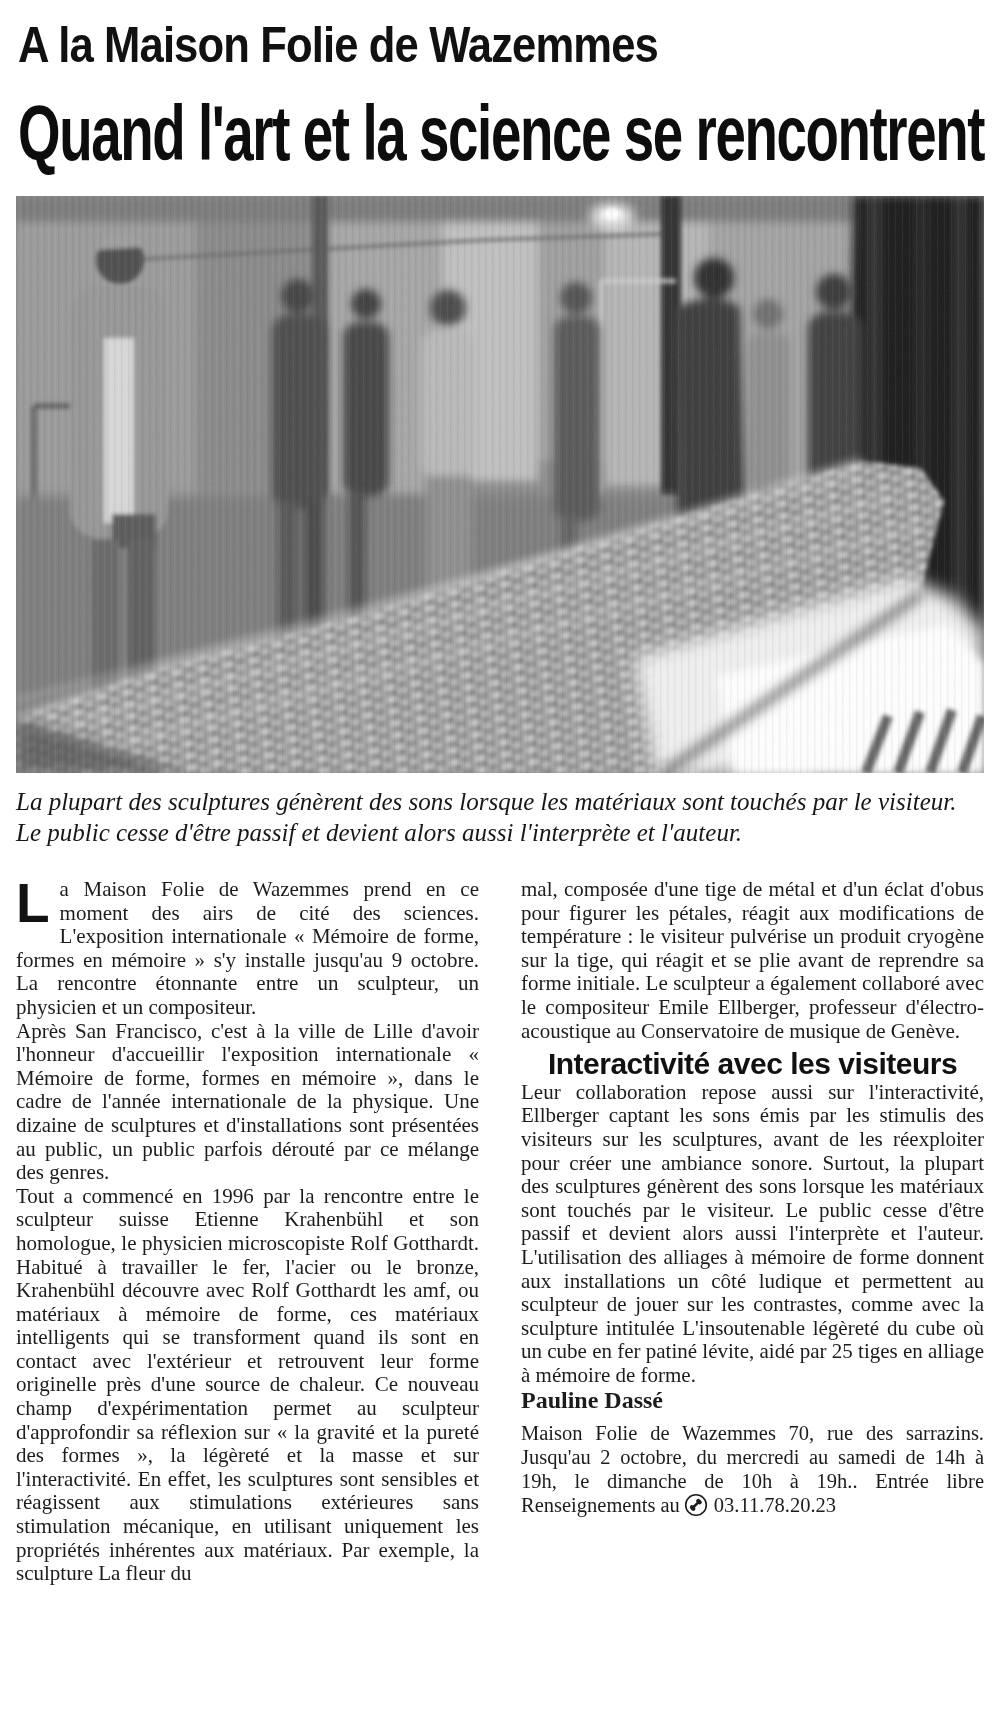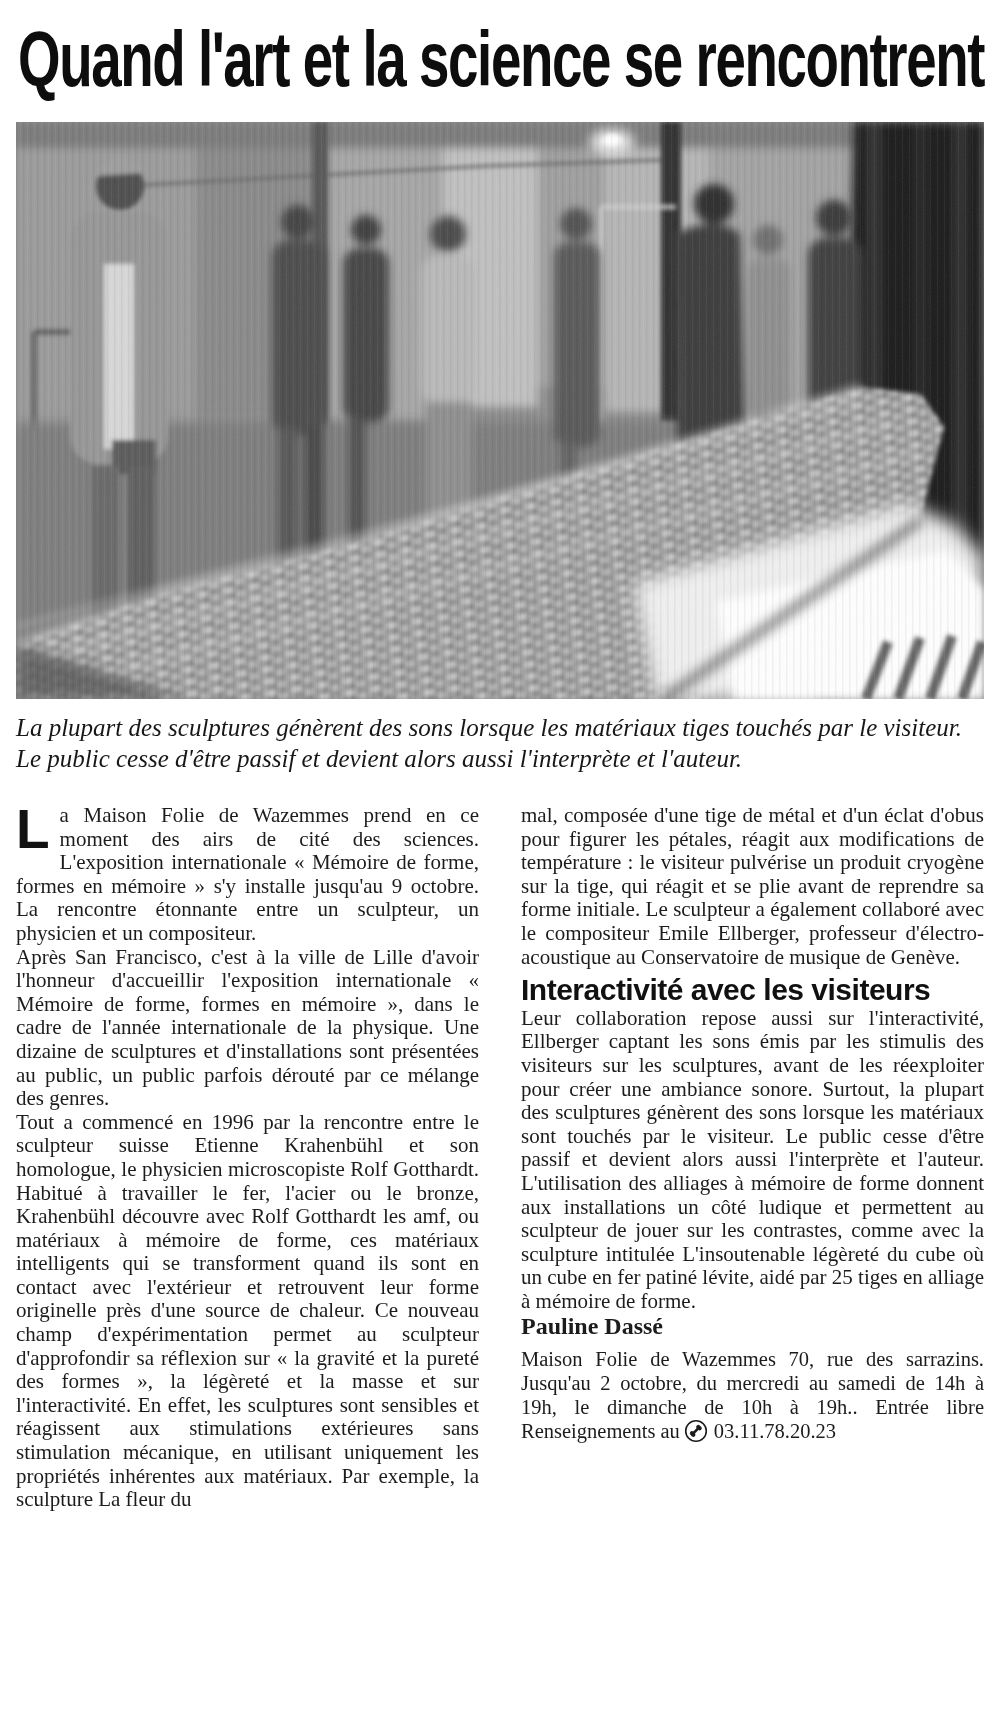--- a/index.html
+++ b/index.html
@@ -69,41 +69,44 @@
     margin: 3px 10px 0 0;
     color: #121212;
   }
   .subhead {
     font-family: "Liberation Sans", sans-serif;
     font-weight: bold;
     font-size: 30px;
     letter-spacing: -0.5px;
     color: #111;
     margin: 9px 0 5px 0;
-    text-align: left;
+    text-align: center;
   }
   .byline {
     text-align: left;
     font-weight: bold;
     font-size: 24px;
     margin: 2px 0 8px 0 !important;
   }
   .venue {
     font-size: 20.5px;
     line-height: 24px;
     text-align: justify;
   }
   .phone-icon { display: inline-block; vertical-align: -5px; margin: 0 6px 0 4px; }
   .phone-icon svg { display: inline-block; }
 </style>
 </head>
 <body>
 
 <div class="page">
 
+  <h2 class="kicker">
+    <span style="transform: scaleX(0.87173);">A la Maison Folie de Wazemmes</span>
+  </h2>
 
   <h1 class="headline">
     <span style="transform: scaleX(0.701167);">Quand l'art et la science se rencontrent</span>
   </h1>
 
   <figure class="photo">
 
     <svg width="968" height="577" viewBox="0 0 968 577" preserveAspectRatio="none">
       <defs>
         <filter id="b2" x="-20%" y="-20%" width="140%" height="140%">
@@ -241,21 +244,21 @@
         <path d="M914 577 L936 514"></path>
         <path d="M946 577 L966 520"></path>
       </g>
 
       <rect width="968" height="577" fill="url(#streaks)"></rect>
       <rect width="968" height="577" filter="url(#grain)" opacity="0.5"></rect>
     </svg>
   </figure>
 
   <p class="caption">
-    <span>La plupart des sculptures génèrent des sons lorsque les matériaux tiges touchés par le visiteur.</span>
+    <span>La plupart des sculptures génèrent des sons lorsque les matériaux sont touchés par le visiteur.</span>
     <span>Le public cesse d'être passif et devient alors aussi l'interprète et l'auteur.</span>
   </p>
 
   <div class="columns">
 
     <div class="col">
       <p><span class="dropcap">L</span><span>a Maison Folie de Wazemmes prend en ce moment des airs de cité des sciences. L'exposition internationale « Mémoire de forme, formes en mémoire » s'y installe jusqu'au 9 octobre. La rencontre étonnante entre un sculpteur, un physicien et un compositeur.</span></p>
       <p>Après San Francisco, c'est à la ville de Lille d'avoir l'honneur d'accueillir l'exposition internationale « Mémoire de forme, formes en mémoire », dans le cadre de l'année internationale de la physique. Une dizaine de sculptures et d'installations sont présentées au public, un public parfois dérouté par ce mélange des genres.</p>
       <p>Tout a commencé en 1996 par la rencontre entre le sculpteur suisse Etienne Krahenbühl et son homologue, le physicien microscopiste Rolf Gotthardt. Habitué à travailler le fer, l'acier ou le bronze, Krahenbühl découvre avec Rolf Gotthardt les amf, ou matériaux à mémoire de forme, ces matériaux intelligents qui se transforment quand ils sont en contact avec l'extérieur et retrouvent leur forme originelle près d'une source de chaleur. Ce nouveau champ d'expérimentation permet au sculpteur d'approfondir sa réflexion sur « la gravité et la pureté des formes », la légèreté et la masse et sur l'interactivité. En effet, les sculptures sont sensibles et réagissent aux stimulations extérieures sans stimulation mécanique, en utilisant uniquement les propriétés inhérentes aux matériaux. Par exemple, la sculpture La fleur du</p>
     </div>

